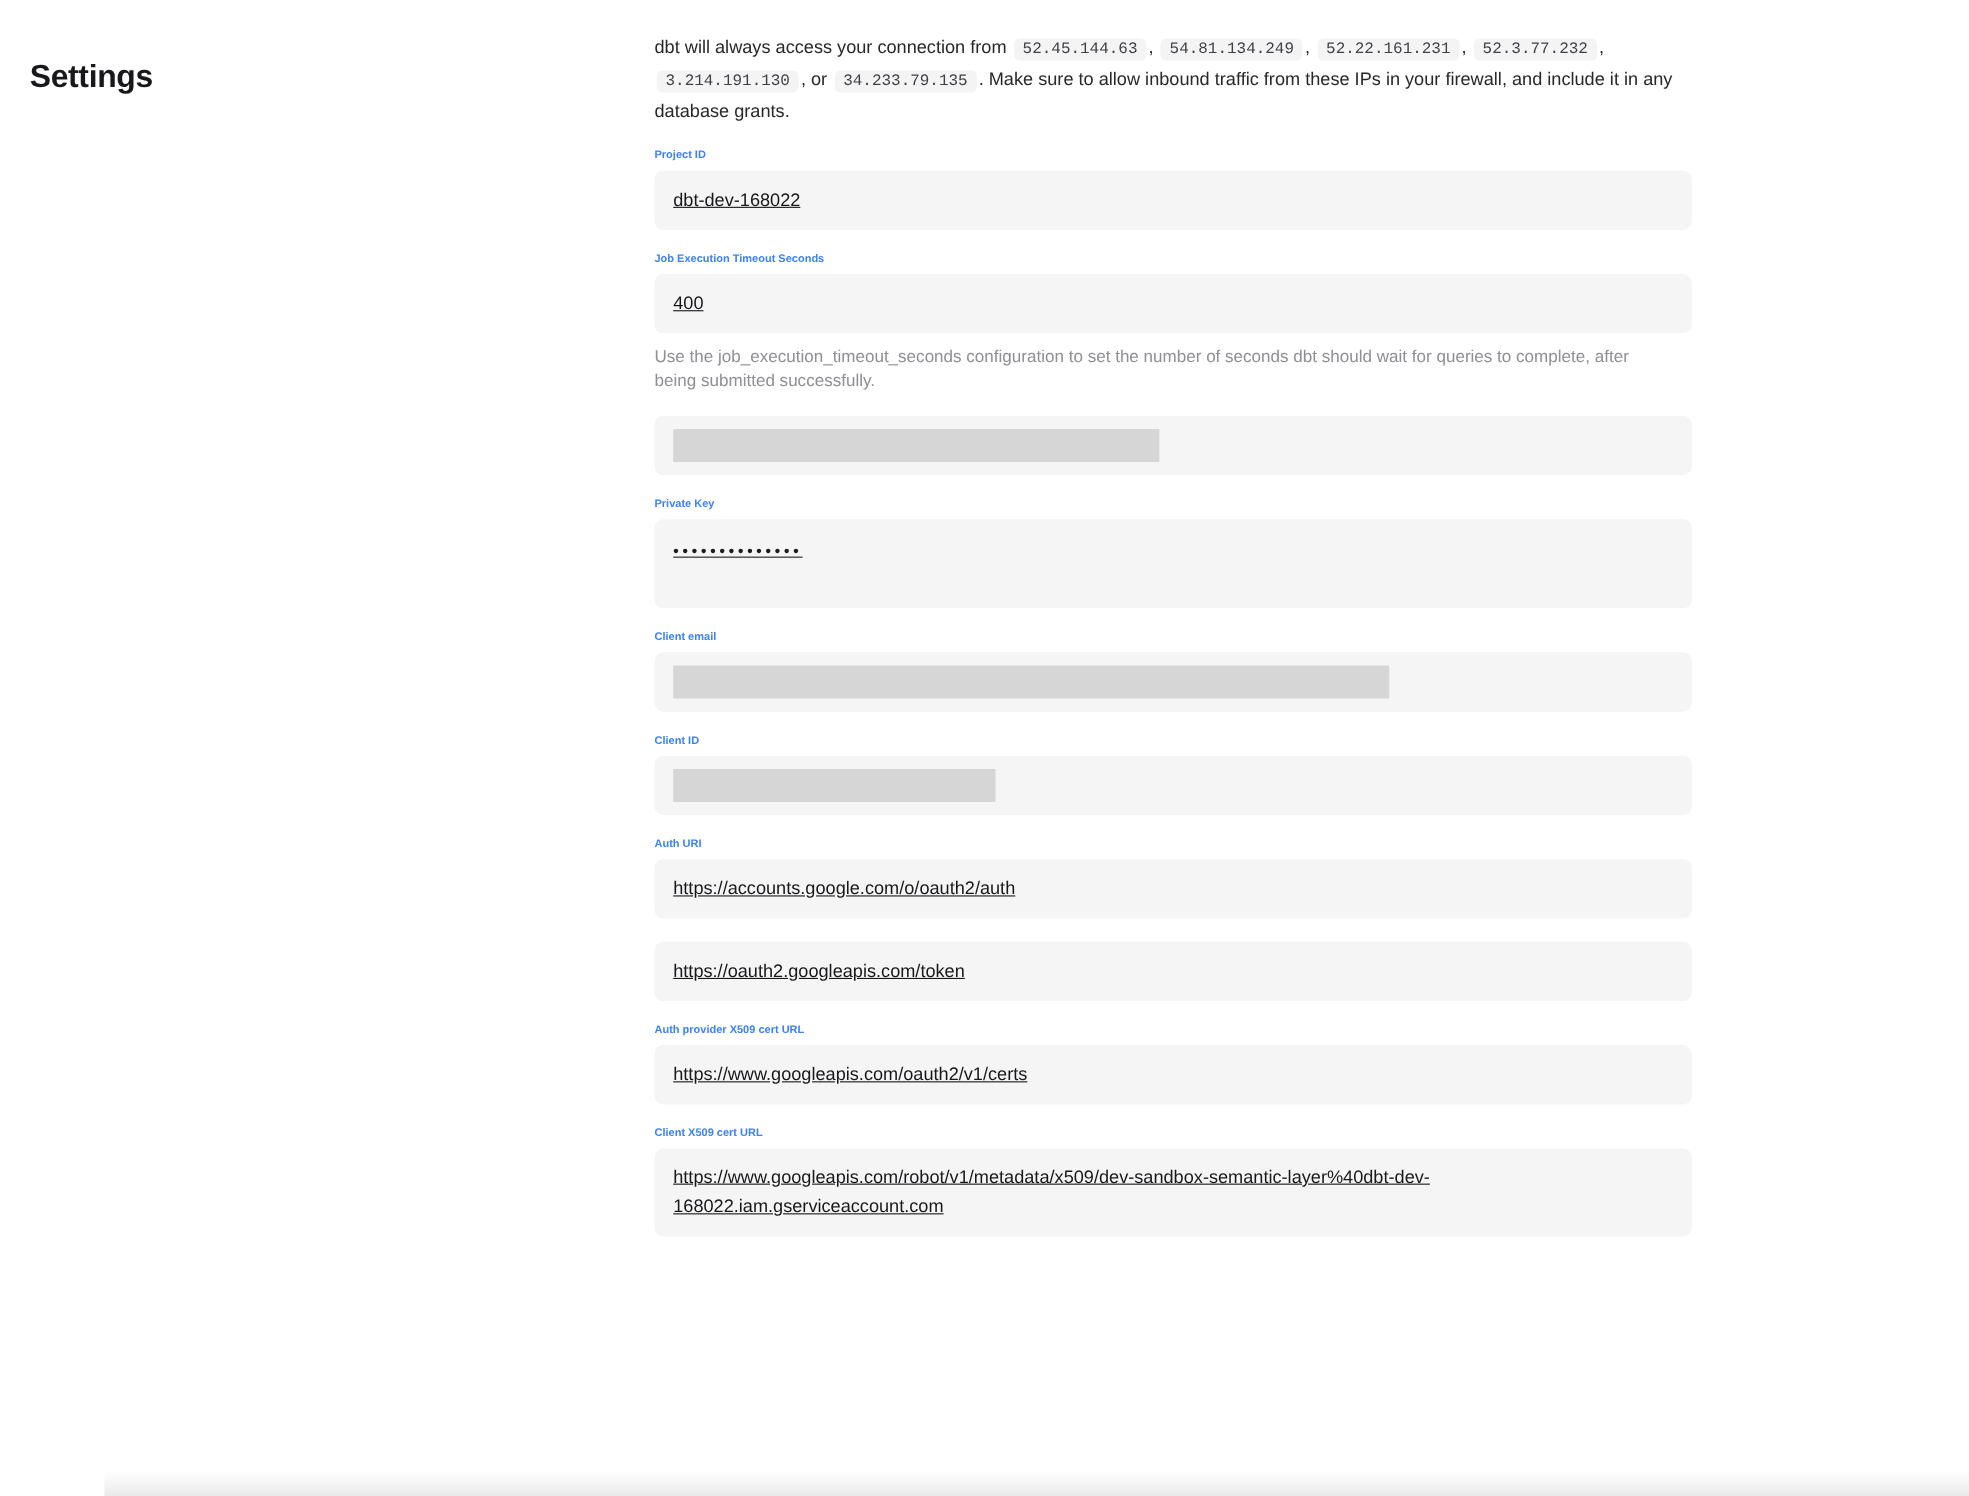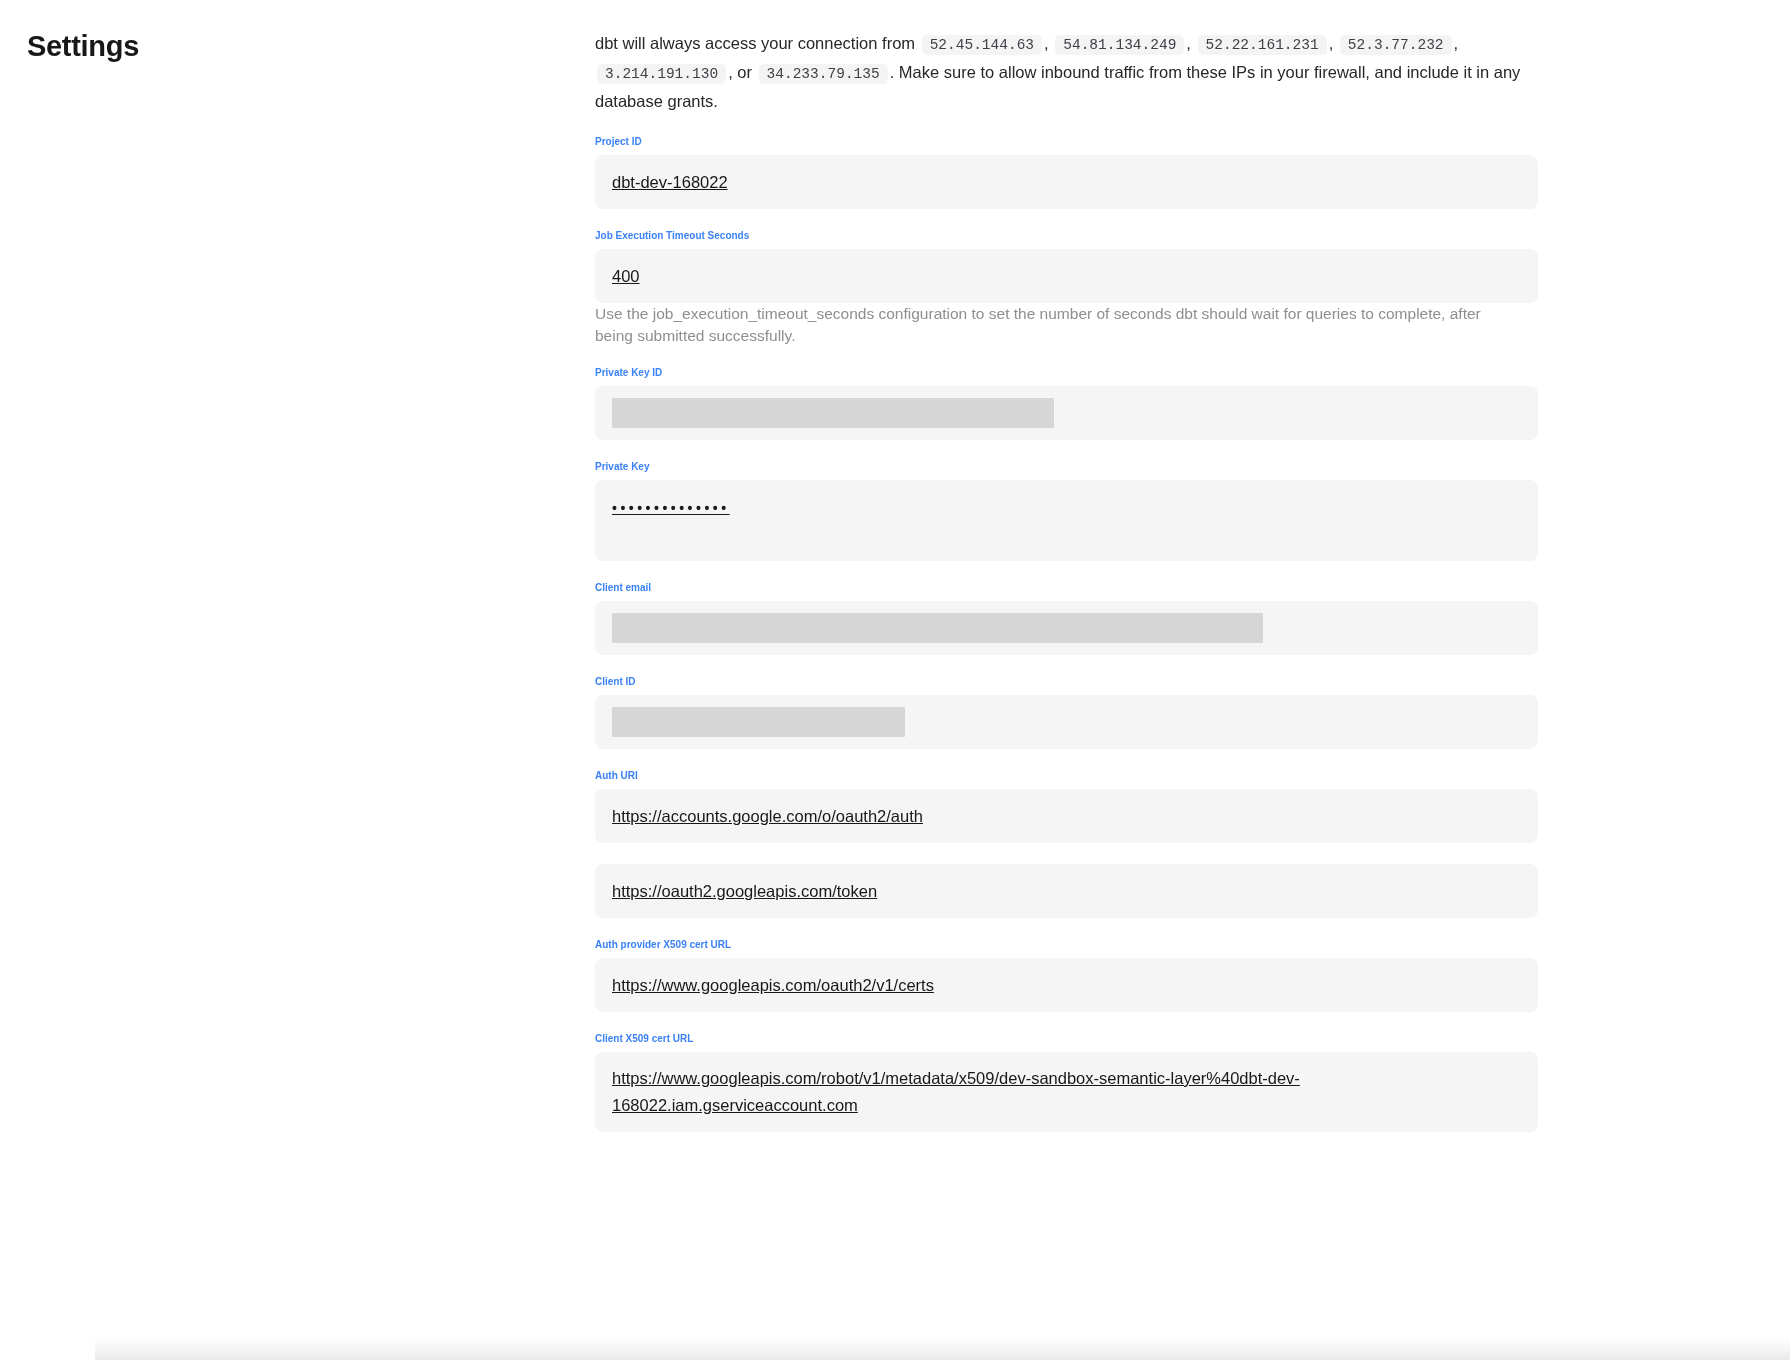--- a/index.html
+++ b/index.html
@@ -4,21 +4,21 @@
 <style>
   * { margin: 0; padding: 0; box-sizing: border-box; }
   html, body {
     width: 1790px; height: 1360px;
     background: #ffffff;
     font-family: "Liberation Sans", "DejaVu Sans", sans-serif;
     color: #18181b;
     overflow: hidden;
   }
   .layout { display: flex; width: 100%; height: 100%; position: relative; }
-  .left-pane { width: 595px; flex: 0 0 595px; padding: 30px 0 0 27px; }
+  .left-pane { width: 595px; flex: 0 0 595px; padding: 30px 0 0 27px; margin-top: 24px; }
   .page-title { font-size: 29px; font-weight: 700; letter-spacing: -0.3px; color: #18181b; }
   .right-pane { width: 943px; flex: 0 0 943px; padding-top: 30px; }
 
   .intro { font-size: 16.5px; line-height: 27px; color: #27272a; }
   .intro .ip-chip {
     font-family: Liberation Mono, monospace;
     font-size: 14.5px;
     background: #f4f4f5;
     color: #3f3f46;
     border-radius: 5px;
@@ -37,21 +37,21 @@
     display: flex;
     align-items: center;
     padding: 0 17px;
     cursor: text;
   }
   .field-box.tall { min-height: 81px; align-items: flex-start; padding-top: 15px; }
   .field-box.multiline { padding-top: 13px; padding-bottom: 13px; }
   .field-value { font-size: 16.5px; color: #18181b; line-height: 27px; overflow-wrap: break-word; word-break: break-word; max-width: 100%; text-decoration: underline; }
   .field-value.dots { font-size: 14px; letter-spacing: 3.5px; color: #1c1c1e; font-weight: 700; }
   .redacted-bar { background: #d6d6d7; height: 30px; border-radius: 1px; }
-  .helper-text { font-size: 15.5px; line-height: 21.5px; color: #8e8e93; max-width: 925px; }
+  .helper-text { margin-top: 11px; font-size: 15.5px; line-height: 21.5px; color: #8e8e93; max-width: 925px; }
 
   .bottom-fade {
     position: absolute;
     left: 95px; right: 0; bottom: 0;
     height: 23px;
     background: linear-gradient(to bottom, #ffffff 0%, #f3f3f3 60%, #e9e9ea 100%);
   }
 </style>
 </head>
 <body>
@@ -70,21 +70,20 @@
           </div>
         </div>
         <div class="field-row">
           <div class="field-label">Job Execution Timeout Seconds</div>
           <div class="field-box">
             <div class="field-value">400</div>
           </div>
           <div class="helper-text">Use the job_execution_timeout_seconds configuration to set the number of seconds dbt should wait for queries to complete, after being submitted successfully.</div>
         </div>
         <div class="field-row">
-          <div class="field-label">Private Key ID</div>
           <div class="field-box">
             <div class="redacted-bar" style="width: 442px;"></div>
           </div>
         </div>
         <div class="field-row">
           <div class="field-label">Private Key</div>
           <div class="field-box tall">
             <div class="field-value dots">••••••••••••••</div>
           </div>
         </div>

